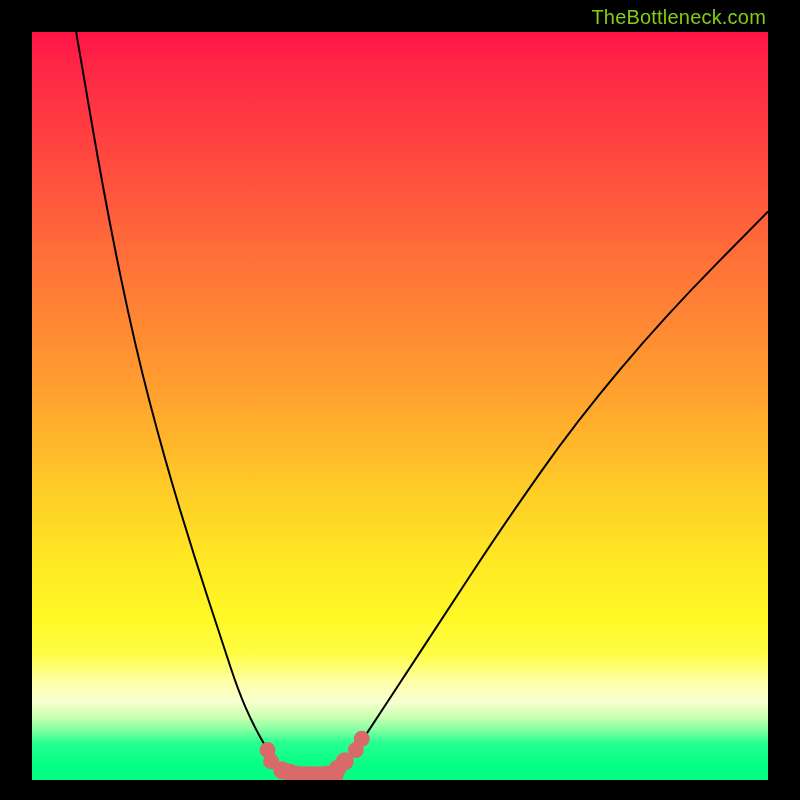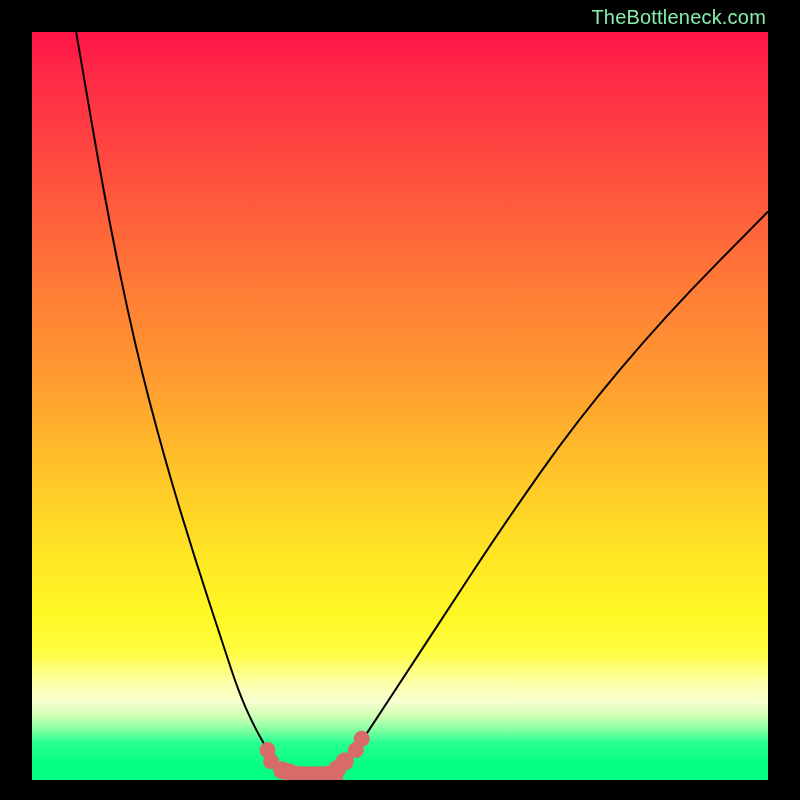--- a/index.html
+++ b/index.html
@@ -46,21 +46,21 @@
         #04ff84 98%,
         #04ff84 100%
       );
   }
   .watermark {
     position: absolute;
     top: 6px;
     right: 34px;
     font-size: 20px;
     font-weight: 500;
-    color: #86efac;
+    color: #84cc16;
     letter-spacing: 0.2px;
   }
   svg.curves {
     position: absolute;
     top: 0;
     left: 0;
     width: 736px;
     height: 748px;
   }
   .curve {

